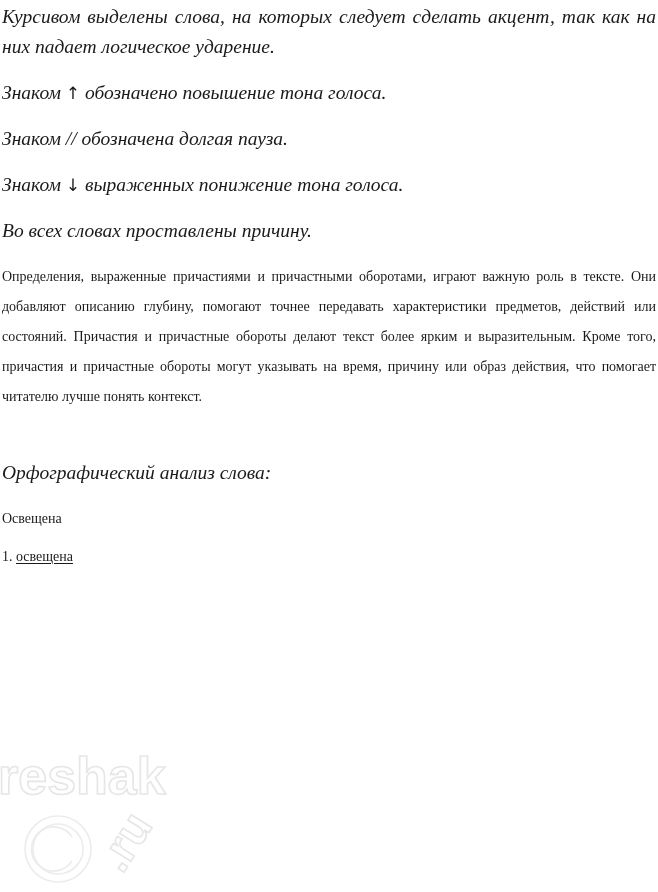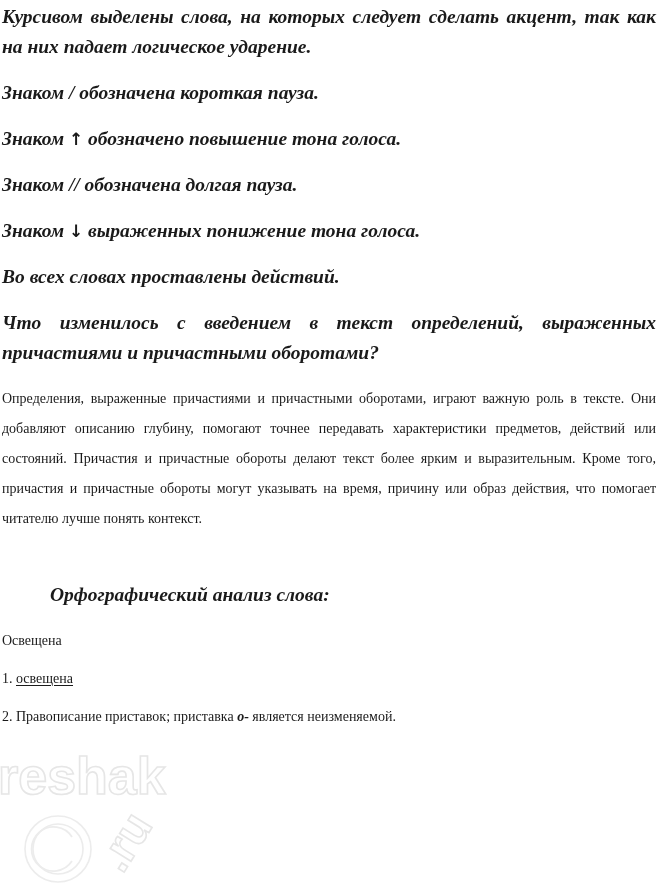--- a/index.html
+++ b/index.html
@@ -42,21 +42,20 @@
 
   
   .blk {
     margin: 0;
     padding: 0;
   }
   .ital {
     font-style: italic;
     font-size: 19.5px;
     line-height: 30px;
-    font-weight: bold;
   }
   .ital.just {
     text-align: justify;
     text-align-last: left;
   }
   .roman {
     font-style: normal;
     font-size: 14px;
     line-height: 30px;
   }
@@ -76,21 +75,21 @@
     text-decoration: underline;
     text-underline-offset: 2px;
   }
   .bi {
     font-weight: bold;
     font-style: italic;
   }
 
   
   .sp-para   { margin-top: 16px; }
-  .sp-big    { margin-top: 46px; margin-left: 48px; }
+  .sp-big    { margin-top: 46px; }
   .sp-item   { margin-top: 8px; }
   .lead      { margin-top: 2px; }
 </style>
 </head>
 <body>
 
 <div class="watermark">
   <svg width="260" height="140" viewBox="0 0 260 140" xmlns="http://www.w3.org/2000/svg">
 
     <text x="-2" y="42" font-family="Liberation Sans, sans-serif" font-size="52" font-weight="bold" fill="none" stroke="#e6e6e6" stroke-width="1.6">reshak</text>
@@ -102,52 +101,44 @@
     <g transform="rotate(-58 135 80)">
       <text x="92" y="92" font-family="Liberation Sans, sans-serif" font-size="46" font-weight="bold" fill="none" stroke="#e6e6e6" stroke-width="1.6">.ru</text>
     </g>
   </svg>
 </div>
 
 <div class="page">
 
   <p class="blk ital just lead">Курсивом выделены слова, на которых следует сделать акцент, так как на них падает логическое ударение.</p>
 
-  <p class="blk ital sp-para">Знаком / обозначена короткая пауза.</p>
 
   <p class="blk ital sp-para">
     <span>Знаком</span>
     <span class="arrow">↑</span>
     <span>обозначено повышение тона голоса.</span>
   </p>
 
   <p class="blk ital sp-para">Знаком // обозначена долгая пауза.</p>
 
   <p class="blk ital sp-para">
     <span>Знаком</span>
     <span class="arrow">↓</span>
     <span>выраженных понижение тона голоса.</span>
   </p>
 
-  <p class="blk ital sp-para">Во всех словах проставлены действий.</p>
+  <p class="blk ital sp-para">Во всех словах проставлены причину.</p>
 
-  <p class="blk ital just sp-para">Что изменилось с введением в текст определений, выраженных причастиями и причастными оборотами?</p>
 
   <p class="blk roman just sp-para">Определения, выраженные причастиями и причастными оборотами, играют важную роль в тексте. Они добавляют описанию глубину, помогают точнее передавать характеристики предметов, действий или состояний. Причастия и причастные обороты делают текст более ярким и выразительным. Кроме того, причастия и причастные обороты могут указывать на время, причину или образ действия, что помогает читателю лучше понять контекст.</p>
 
   <p class="blk ital sp-big">Орфографический анализ слова:</p>
 
   <p class="blk roman sp-para">Освещена</p>
 
   <p class="blk roman sp-item">
     <span>1.</span>
     <span class="uline">освещена</span>
   </p>
 
-  <p class="blk roman sp-item">
-    <span>2.</span>
-    <span>Правописание приставок; приставка</span>
-    <span class="bi">о-</span>
-    <span>является неизменяемой.</span>
-  </p>
 
 
 </div>
 
 </body></html>

